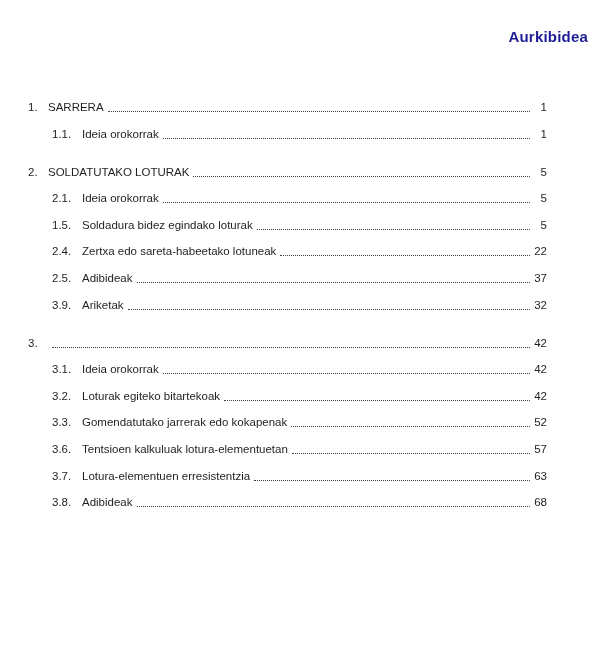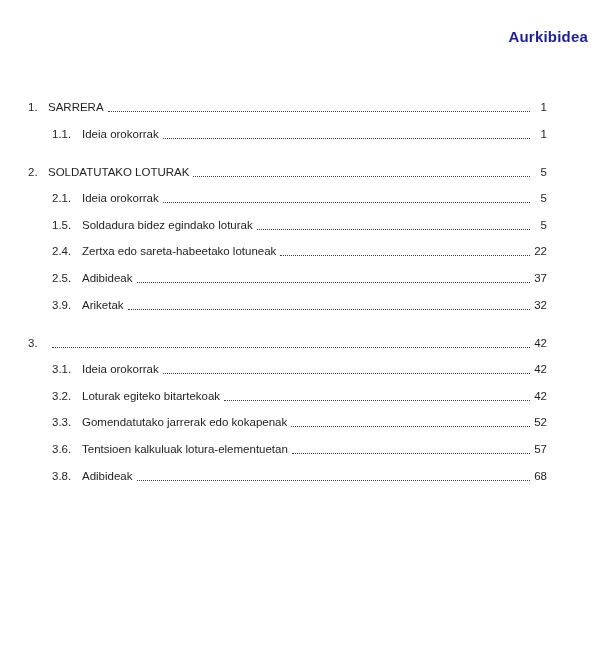--- a/index.html
+++ b/index.html
@@ -127,19 +127,25 @@
     <span class="leader"></span>
     <span class="page-num">52</span>
   </div>
       <div class="toc-row level-2">
     <span class="num">3.6.</span>
     <span class="label">Tentsioen kalkuluak lotura-elementuetan</span>
     <span class="leader"></span>
     <span class="page-num">57</span>
   </div>
       <div class="toc-row level-2">
+    <span class="num">3.7.</span>
+    <span class="label">Lotura-elementuen erresistentzia</span>
+    <span class="leader"></span>
+    <span class="page-num">63</span>
+  </div>
+      <div class="toc-row level-2">
     <span class="num">3.8.</span>
     <span class="label">Adibideak</span>
     <span class="leader"></span>
     <span class="page-num">68</span>
   </div>
     </div>
 </div>
 
 </body></html>

